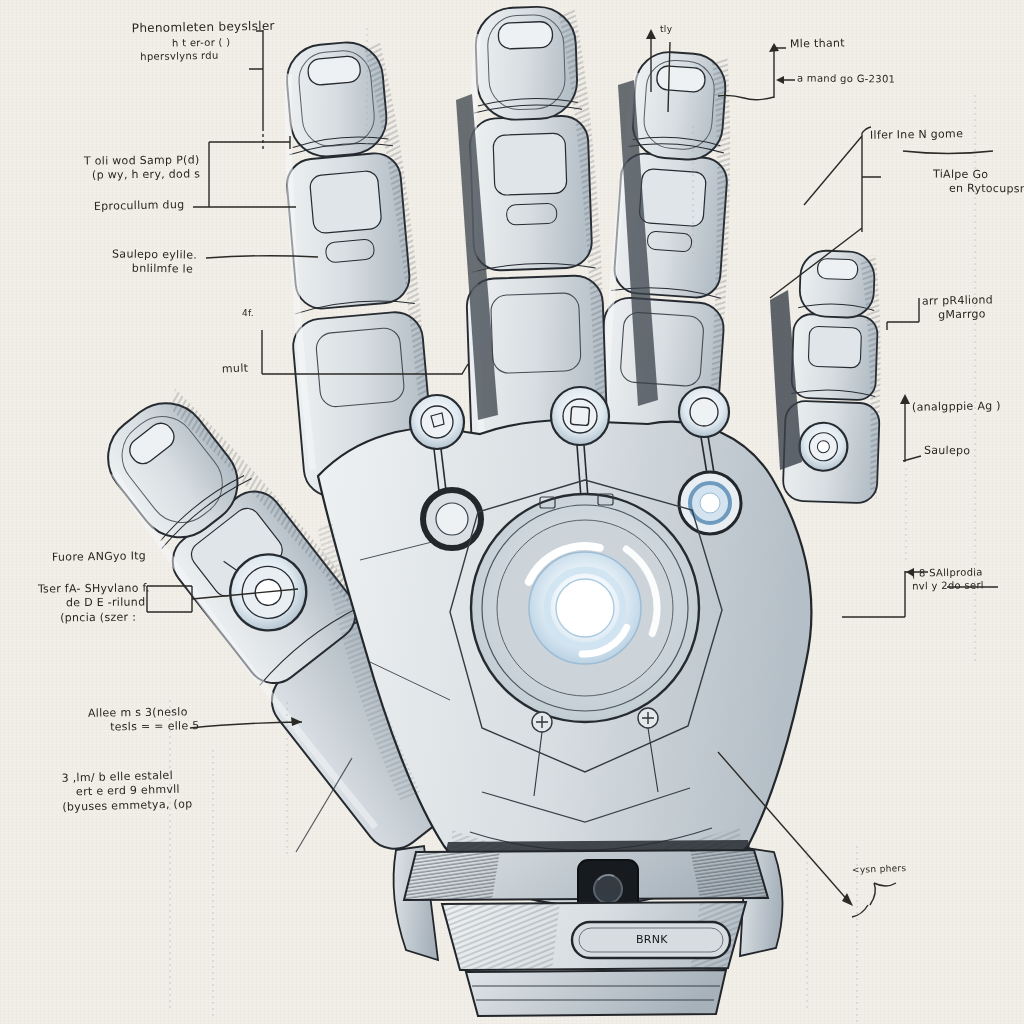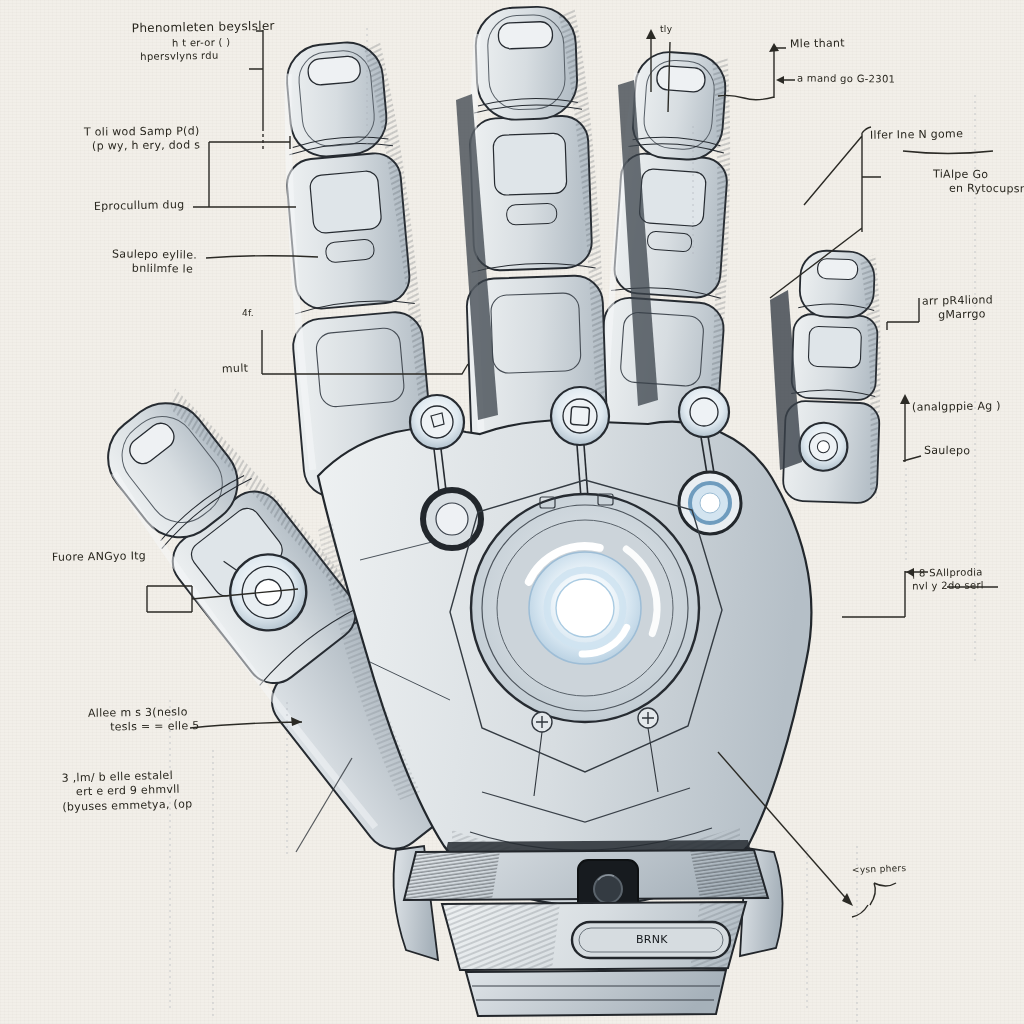--- a/index.html
+++ b/index.html
@@ -292,21 +292,21 @@
       <polygon points="853,906 842,901 847,893"></polygon>
     </g>
   </svg>
 
   <div class="note" style="left:132px;top:20px;transform:rotate(-1deg)">
     <span class="nl sz12">Phenomleten beyslsler</span>
     <span class="nl sz10 ind40">h t er-or ( )</span>
     <span class="nl sz10 ind8">hpersvlyns rdu</span>
   </div>
 
-  <div class="note" style="left:84px;top:125px;transform:rotate(-0.6deg)">
+  <div class="note" style="left:84px;top:154px;transform:rotate(-0.6deg)">
     <span class="nl">T oli wod Samp P(d)</span>
     <span class="nl ind8">(p wy, h ery, dod s</span>
   </div>
 
   <div class="note" style="left:94px;top:199px;transform:rotate(-1.2deg)">
     <span class="nl">Eprocullum dug</span>
   </div>
 
   <div class="note" style="left:112px;top:248px;transform:rotate(0.8deg)">
     <span class="nl">Saulepo eylile.</span>
@@ -318,20 +318,25 @@
   </div>
 
   <div class="note" style="left:222px;top:362px;transform:rotate(-2deg)">
     <span class="nl">mult</span>
   </div>
 
   <div class="note" style="left:52px;top:550px;transform:rotate(-1deg)">
     <span class="nl">Fuore ANGyo Itg</span>
   </div>
 
+  <div class="note" style="left:38px;top:582px;transform:rotate(-0.5deg)">
+    <span class="nl">Tser fA- SHyvlano f.</span>
+    <span class="nl ind28">de D E -rilund</span>
+    <span class="nl ind22">(pncia (szer :</span>
+  </div>
 
   <div class="note" style="left:88px;top:706px;transform:rotate(-0.8deg)">
     <span class="nl">Allee m s 3(neslo</span>
     <span class="nl ind22">tesls = = elle 5</span>
   </div>
 
   <div class="note" style="left:62px;top:770px;transform:rotate(-1.5deg)">
     <span class="nl">3 ,lm/ b elle estalel</span>
     <span class="nl ind14">ert e erd 9 ehmvll</span>
     <span class="nl">(byuses emmetya, (op</span>

